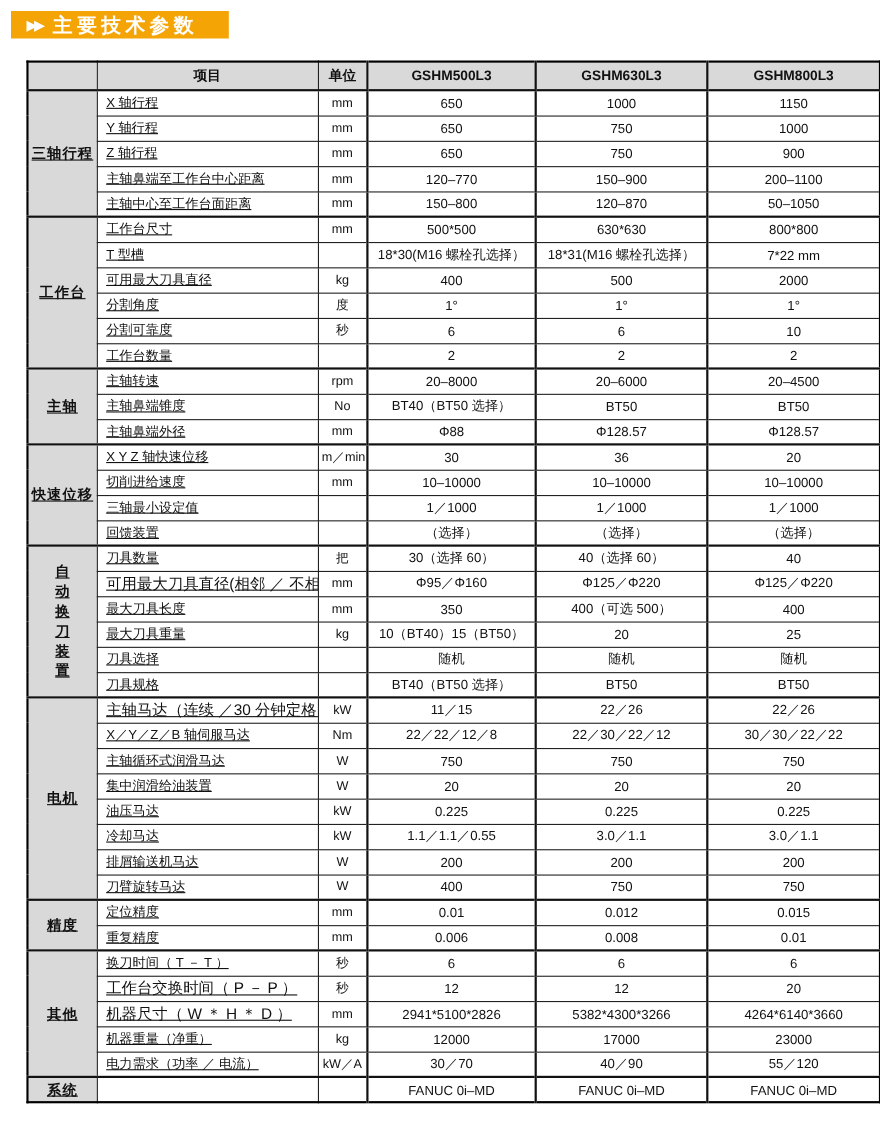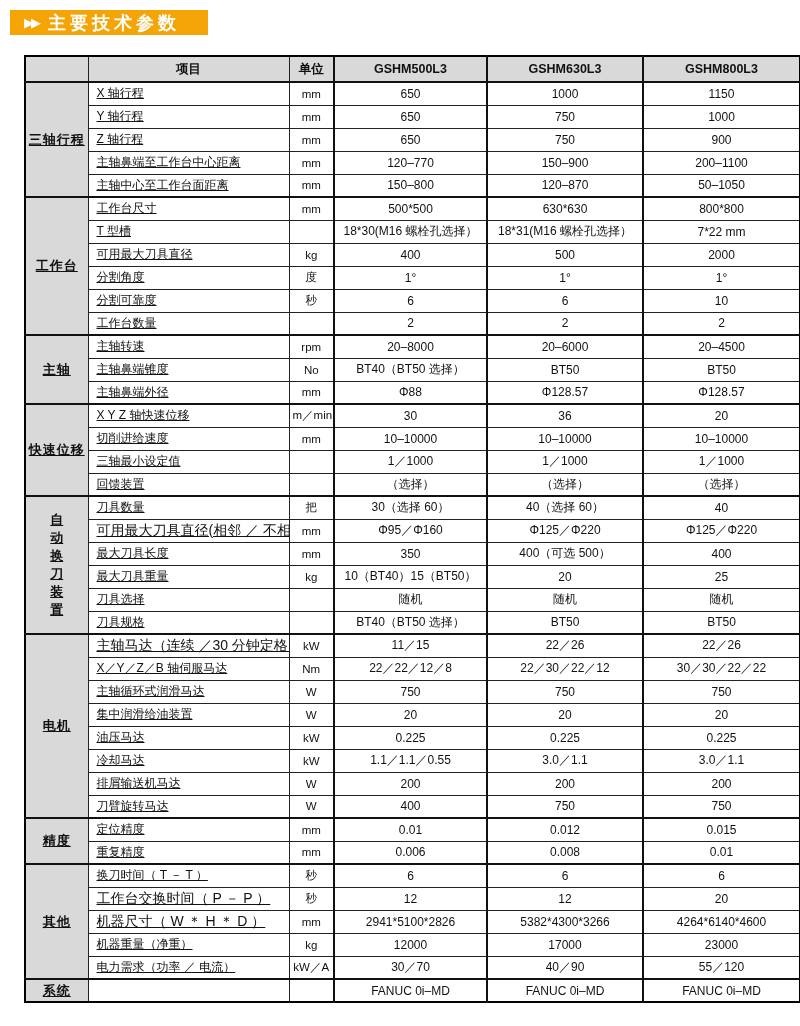--- a/index.html
+++ b/index.html
@@ -333,21 +333,21 @@
         <td class="unit">秒</td>
         <td class="val">12</td>
         <td class="val">12</td>
         <td class="val">20</td>
       </tr>
       <tr>
         <td class="item small">机器尺寸（ W ＊ H ＊ D ）</td>
         <td class="unit">mm</td>
         <td class="val">2941*5100*2826</td>
         <td class="val">5382*4300*3266</td>
-        <td class="val">4264*6140*4600</td>
+        <td class="val">4264*6140*3660</td>
       </tr>
       <tr>
         <td class="item">机器重量（净重）</td>
         <td class="unit">kg</td>
         <td class="val">12000</td>
         <td class="val">17000</td>
         <td class="val">23000</td>
       </tr>
       <tr>
         <td class="item">电力需求（功率 ／ 电流）</td>

